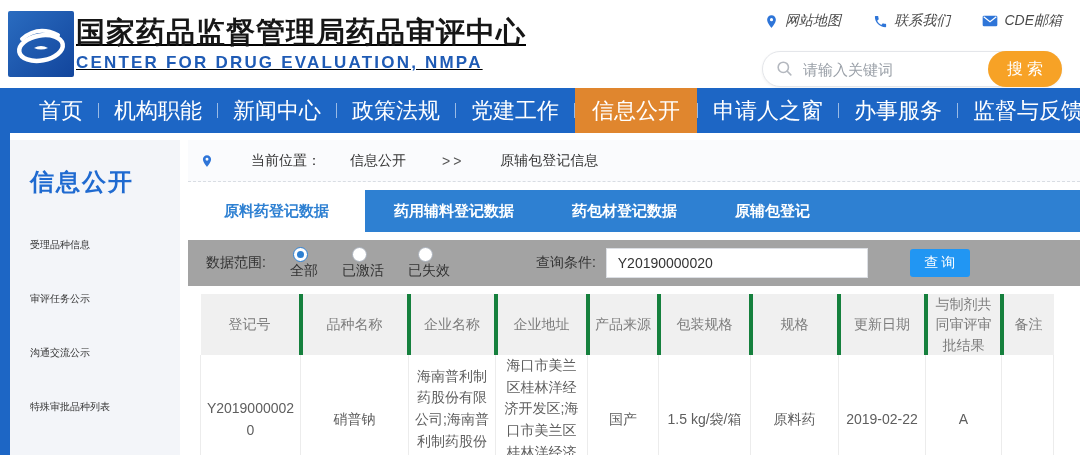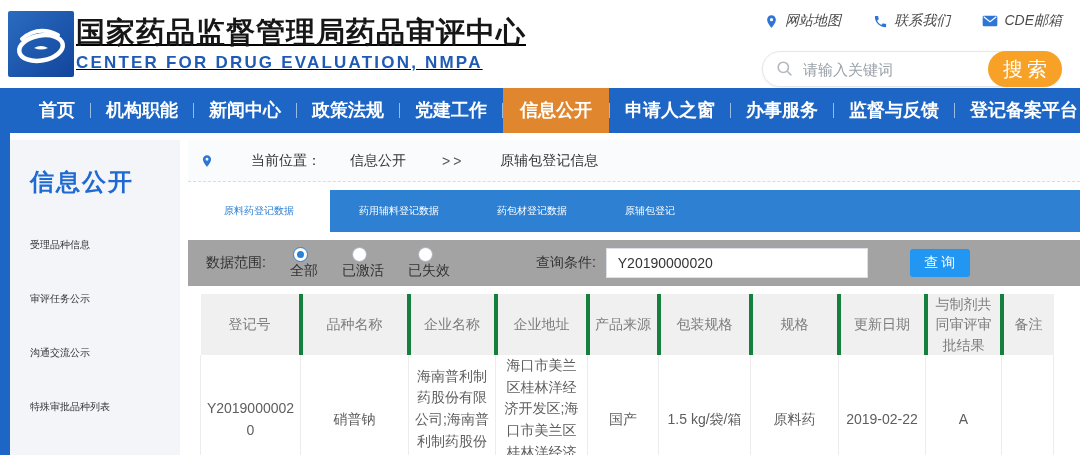--- a/index.html
+++ b/index.html
@@ -20,47 +20,47 @@
   .qlink svg { display:block; }
 
   .search-row { position:relative; margin-top:21px; width:300px; height:36px; }
   .search-input { width:100%; height:36px; border:1px solid #e4e6ea; border-radius:18px;
                   background:#fff; box-shadow:0 1px 3px rgba(0,0,0,.06);
                   padding:0 84px 0 40px; font-size:15px; color:#333; outline:none;
                   font-family:inherit; }
   .search-input::placeholder { color:#9aa0a8; }
   .magnifier { position:absolute; left:13px; top:8px; }
   .search-btn { position:absolute; right:0; top:0; width:74px; height:36px; border:none;
-                border-radius:18px; background:#f7a226; color:#fff; font-size:20px;
+                border-radius:18px; background:#f7a226; color:#fff; font-size:16px;
                 letter-spacing:4px; cursor:pointer; font-family:inherit; padding-left:4px; }
 
   
   .nav { height:45px; background:#1d66c5; display:flex; align-items:center; padding:0 24px; }
-  .nav-item { color:#fff; font-size:18px; font-weight:bold; line-height:45px; height:45px;
+  .nav-item { color:#fff; font-size:22px; font-weight:normal; line-height:45px; height:45px;
               padding:0 15px; white-space:nowrap; cursor:pointer; }
   .nav-item.active { background:#e0862e; padding:0 17px; }
   .nav-sep { width:1px; height:15px; background:rgba(255,255,255,.55); flex:none; }
 
   
   .body-wrap { display:flex; height:322px; align-items:stretch; }
   .left-strip { width:10px; background:#1d66c5; flex:none; }
   .sidebar { width:170px; background:#f3f5f9; margin-top:7px; padding:26px 6px 0 20px; flex:none; }
   .sidebar-title { font-size:24px; font-weight:bold; color:#1f6ad0; letter-spacing:2px; }
   .side-item { font-size:10px; color:#333; margin-top:40px; cursor:pointer; white-space:nowrap; }
 
   .main { flex:1; margin-left:8px; margin-top:7px; min-width:0; }
 
   .breadcrumb { height:42px; background:#fafbfd; border-bottom:1px dashed #d9dde3;
                 display:flex; align-items:center; font-size:14px; color:#333; padding-left:12px;gap:29px; }
   .breadcrumb .crumb-pin { margin-right:8px; display:flex; }
   .breadcrumb .sep { color:#555; margin:0 7px; letter-spacing:3px; }
   .breadcrumb .crumb-link { cursor:pointer; }
 
   .tabs { margin-top:8px; height:42px; background:#2e80d2; display:flex; }
-  .tab { line-height:42px; color:#fff; font-size:10px; font-weight:normal; padding:0 29px;
+  .tab { line-height:42px; color:#fff; font-size:15px; font-weight:bold; padding:0 29px;
          cursor:pointer; white-space:nowrap; }
   .tab.active { background:#fff; color:#2e80d2; padding:0 36px; }
 
   .filter { margin-top:8px; height:46px; background:#a3a3a3; display:flex; align-items:center;
             font-size:14px; color:#333; padding-left:18px; }
   .radio-opt { display:flex; align-items:center; margin-left:24px; cursor:pointer;flex-direction:column; }
   .radio { width:15px; height:15px; border-radius:50%; border:1px solid #a9b0ba; background:#fff;
            margin-right:7px; position:relative; flex:none; }
   .radio.selected { border-color:#2e80d2; }
   .radio.selected::after { content:""; position:absolute; left:3px; top:3px; width:7px; height:7px;

